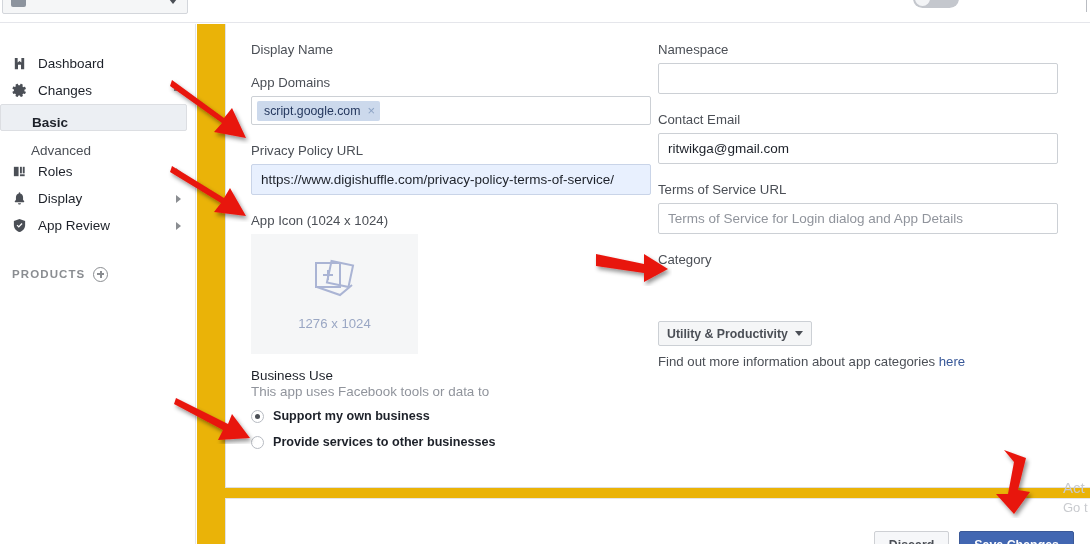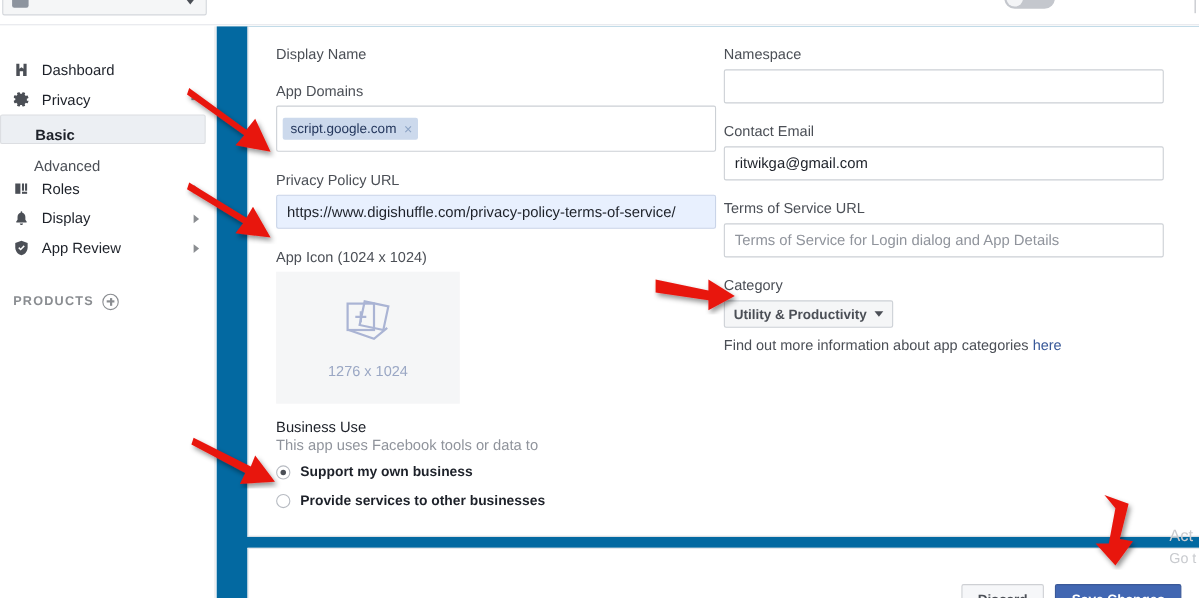--- a/index.html
+++ b/index.html
@@ -92,21 +92,21 @@
   }
   .plus-circle:before, .plus-circle:after {
     content: ""; position: absolute; background: #8a8d91;
   }
   .plus-circle:before { left: 3px; top: 5.8px; width: 7px; height: 1.4px; }
   .plus-circle:after  { top: 3px; left: 5.8px; height: 7px; width: 1.4px; }
 
   
   .content-wrap {
     position: absolute; left: 197px; top: 24px; width: 893px; height: 520px;
-    background: #0369a1;
+    background: #eab308;
   }
   .card {
     position: absolute; left: 28px; top: 0px; width: 865px; height: 464px;
     background: #ffffff; border-left: 1px solid #e0e2e6;
     border-bottom: 1px solid #dddfe2;
   }
   .grid {
     display: flex; padding: 18px 25px 0 25px; gap: 0;
   }
   .col { width: 420px; }
@@ -119,21 +119,21 @@
   .field-input {
     width: 400px; height: 31px; border: 1px solid #ccd0d5; border-radius: 2px;
     background: #fff; font-size: 13.5px; color: #1d2129;
     padding: 0 9px; font-family: "Liberation Sans", sans-serif;
     outline: none;
   }
   .field-input::placeholder { color: #90949c; }
   .field-input.highlight { background: #e8f0fe; border-color: #c9d4e8; }
 
   .tag-box {
-    width: 400px; height: 42px; border: 1px solid #ccd0d5; border-radius: 2px;
+    width: 400px; height: 29px; border: 1px solid #ccd0d5; border-radius: 2px;
     background: #fff; display: flex; align-items: center; padding: 0 5px;
   }
   .tag {
     display: inline-flex; align-items: center; height: 20px;
     background: #ccd9ec; border-radius: 2px; padding: 0 5px 0 7px;
     font-size: 12.3px; color: #25385e;
   }
   .tag .x {
     margin-left: 7px; color: #8ca3c4; font-size: 13px; cursor: pointer;
     line-height: 1;
@@ -161,20 +161,21 @@
     content: ""; position: absolute; left: 3px; top: 3px;
     width: 5px; height: 5px; border-radius: 50%; background: #4b4f56;
   }
   .radio-lbl { font-size: 12.6px; font-weight: bold; color: #1d2129; margin-left: 9px; }
 
   .dropdown-btn {
     display: inline-flex; align-items: center; height: 25px;
     background: #f5f6f7; border: 1px solid #ccd0d5; border-radius: 2px;
     padding: 0 8px; font-size: 12.3px; font-weight: bold; color: #4b4f56;
     cursor: pointer;
+    margin-top: 48px;
   }
   .dropdown-btn .dcaret {
     margin-left: 7px; width: 0; height: 0;
     border-left: 4px solid transparent; border-right: 4px solid transparent;
     border-top: 5px solid #4b4f56;
   }
   .help-line { font-size: 13.2px; color: #4b4f56; margin-top: 8px; }
   .help-line a { color: #385898; text-decoration: none; }
 
   
@@ -234,21 +235,21 @@
       <span class="lbl">Dashboard</span>
     </div>
 
     <div class="nav-item">
       <span class="ico">
         <svg width="15" height="15" viewBox="0 0 16 16">
             <path fill="#4b4f56" d="M8 5.2A2.8 2.8 0 1 0 8 10.8 2.8 2.8 0 0 0 8 5.2zm0 4.2A1.4 1.4 0 1 1 8 6.6a1.4 1.4 0 0 1 0 2.8z"></path>
             <path fill="#4b4f56" d="M14.4 9.3l-1.2-.5c.05-.26.07-.53.07-.8s-.02-.54-.07-.8l1.2-.5c.3-.12.45-.45.35-.76l-.6-1.5c-.12-.3-.46-.45-.77-.33l-1.2.5a5 5 0 0 0-1.15-1.15l.5-1.2c.12-.3-.03-.65-.34-.77l-1.5-.6c-.3-.1-.64.05-.76.35l-.5 1.2a5 5 0 0 0-1.6 0l-.5-1.2c-.12-.3-.46-.45-.76-.35l-1.5.6c-.3.12-.46.46-.34.77l.5 1.2A5 5 0 0 0 3.1 4.3l-1.2-.5c-.3-.12-.65.03-.77.34l-.6 1.5c-.1.3.05.64.35.76l1.2.5a5.2 5.2 0 0 0 0 1.6l-1.2.5c-.3.12-.45.45-.35.76l.6 1.5c.12.3.46.46.77.34l1.2-.5a5 5 0 0 0 1.15 1.15l-.5 1.2c-.12.3.03.65.34.77l1.5.6c.3.1.64-.05.76-.35l.5-1.2a5.2 5.2 0 0 0 1.6 0l.5 1.2c.12.3.46.45.76.35l1.5-.6c.3-.12.46-.46.34-.77l-.5-1.2a5 5 0 0 0 1.15-1.15l1.2.5c.3.12.65-.03.77-.34l.6-1.5c.1-.3-.05-.64-.35-.76z"></path>
           </svg>
       </span>
-      <span class="lbl">Privacy</span>
+      <span class="lbl">Changes</span>
       <span class="arrow-d"></span>
     </div>
 
     <div class="nav-sub active">
       <span>Basic</span>
     </div>
     <div class="nav-sub plain">
       <span>Advanced</span>
     </div>
 

